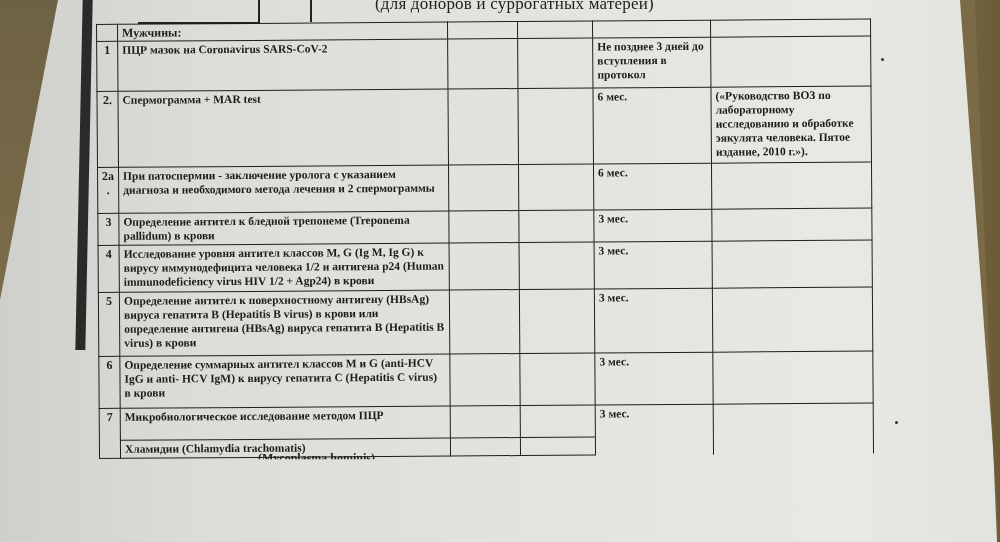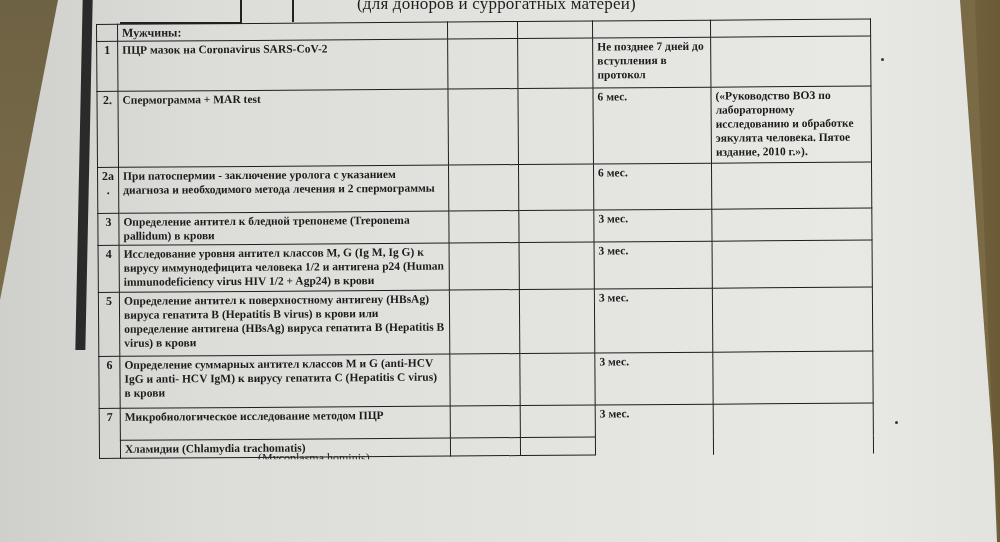--- a/index.html
+++ b/index.html
@@ -20,21 +20,21 @@
   .paper-edge-shadow {
     position: absolute; right: 0; top: 0; width: 60px; height: 542px;
     background: linear-gradient(90deg, rgba(0,0,0,0) 0%, #6b5a36 100%);
     clip-path: polygon(58% 0, 100% 0, 100% 100%, 95% 100%);
   }
   .left-bar {
     position: absolute; left: 79px; top: 0; width: 10px; height: 350px;
     background: #2a2a2a; transform: skewX(-1.2deg);
   }
   .header-frag {
-    position: absolute; left: 62px; top: 0; width: 860px; height: 24px; text-align: center;
+    position: absolute; left: 80px; top: 0; width: 860px; height: 24px; text-align: center;
   }
   .header-frag .cell1 {
     position: absolute; left: 58px; top: 0; width: 120px; height: 22px;
     border-right: 2px solid #222; border-bottom: 2px solid #222;
   }
   .header-frag .cell2 {
     position: absolute; left: 180px; top: 0; width: 50px; height: 22px;
     border-right: 2px solid #222;
   }
   .subtitle {
@@ -56,21 +56,21 @@
   td.period { }
   td.note { text-align: left; }
   .col-n { width: 20px; }
   .col-t { width: 330px; }
   .col-a { width: 70px; }
   .col-b { width: 75px; }
   .col-p { width: 118px; }
   .col-r { width: 160px; }
   .partial {
     position: absolute; left: 258px; top: 451px;
-    font-size: 12px; font-weight: normal; color: #222; white-space: nowrap;
+    font-size: 12px; font-weight: bold; color: #222; white-space: nowrap;
     clip-path: inset(0 0 45% 0);
   }
   .speck { position: absolute; width: 3px; height: 3px; border-radius: 50%; background: #333; }
 </style>
 </head>
 <body>
 
 <div class="bg-left"></div>
 <div class="paper"></div>
 <div class="paper-edge-shadow"></div>
@@ -99,21 +99,21 @@
       <td></td>
       <td></td>
       <td></td>
       <td></td>
     </tr>
     <tr style="height:50px">
       <td class="num">1</td>
       <td>ПЦР мазок на Coronavirus SARS-CoV-2</td>
       <td></td>
       <td></td>
-      <td class="note">Не позднее 7 дней до вступления в протокол</td>
+      <td class="note">Не позднее 3 дней до вступления в протокол</td>
       <td></td>
     </tr>
     <tr style="height:76px">
       <td class="num">2.</td>
       <td>Спермограмма + MAR test</td>
       <td></td>
       <td></td>
       <td class="period">6 мес.</td>
       <td class="note">(«Руководство ВОЗ по лабораторному исследованию и обработке эякулята человека. Пятое издание, 2010 г.»).</td>
     </tr>

